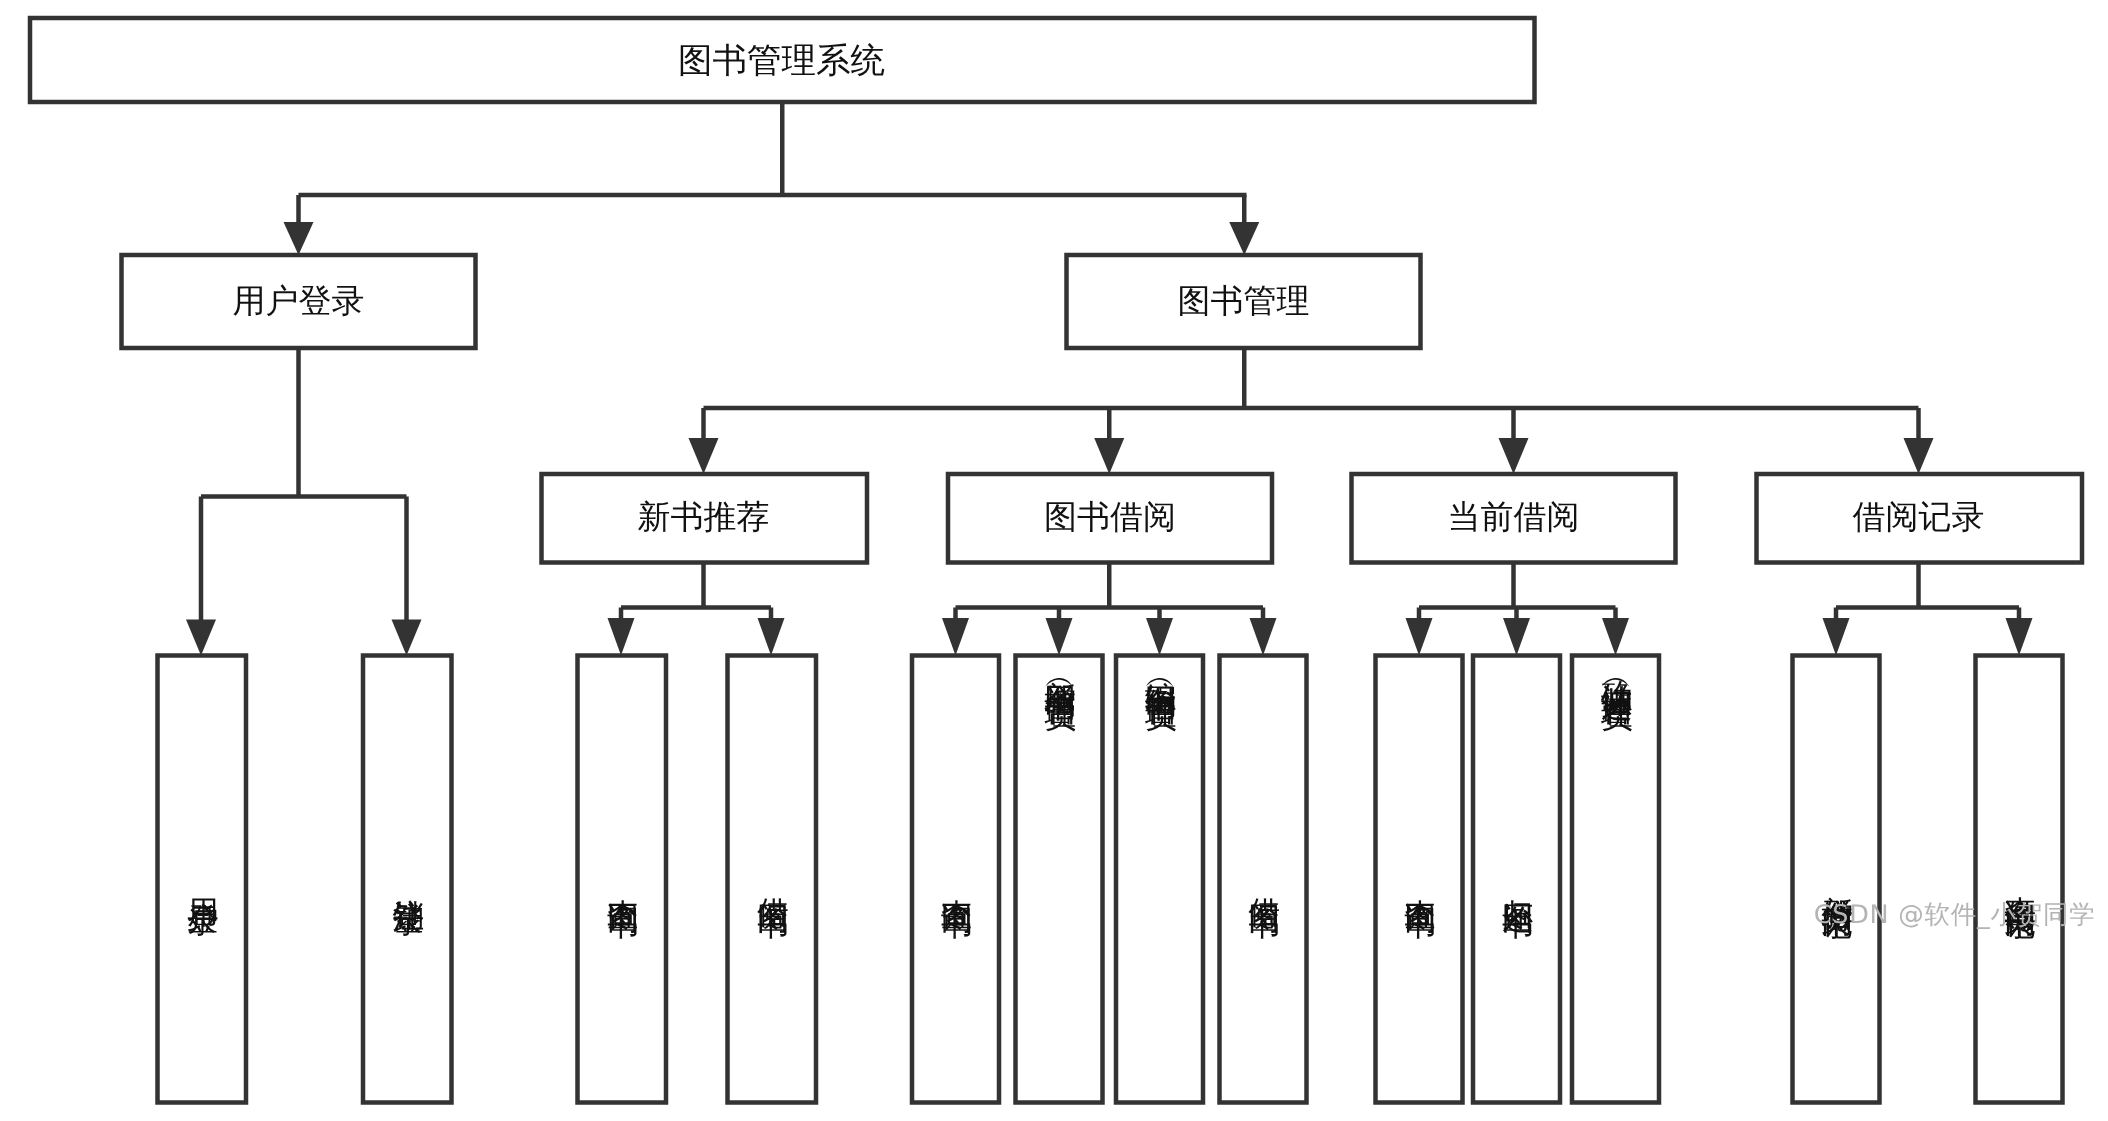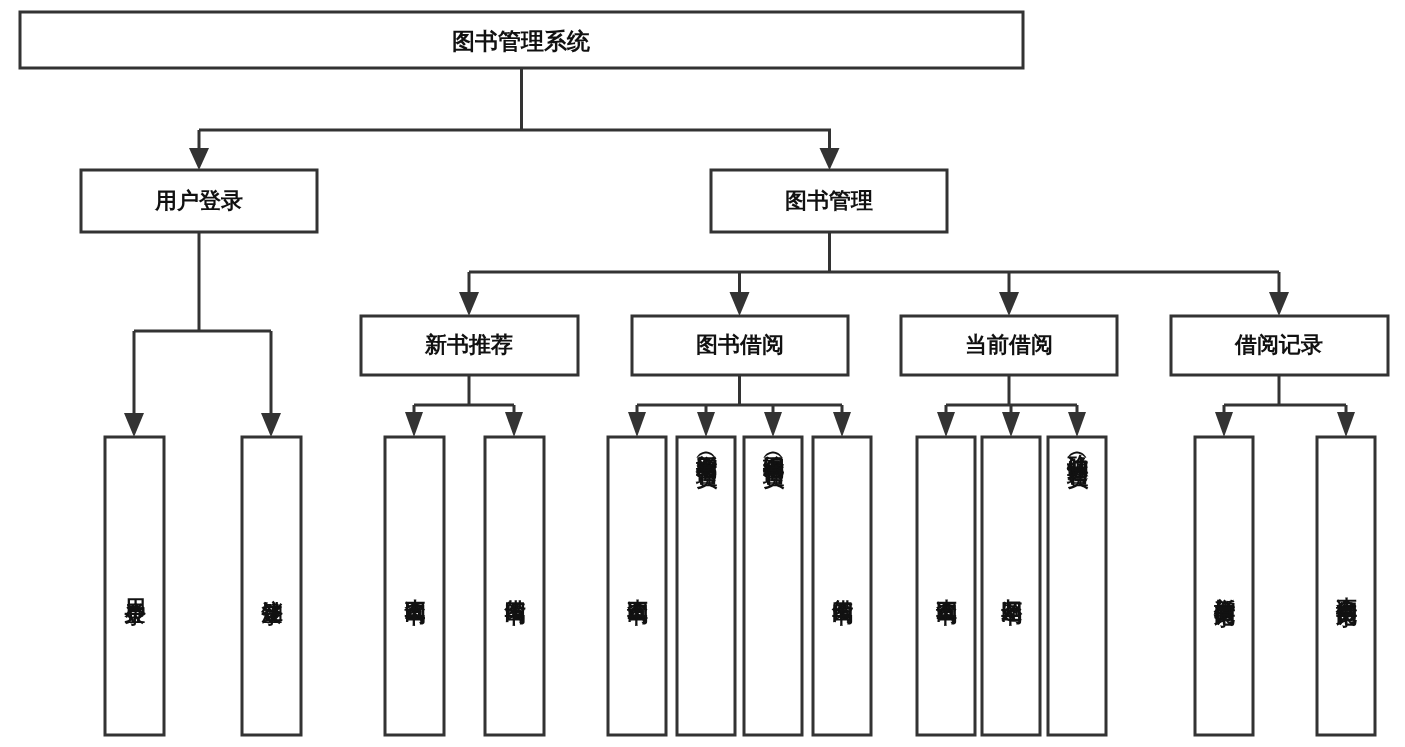--- a/index.html
+++ b/index.html
@@ -11,21 +11,20 @@
     width: 1405px;
     height: 747px;
     font-family: "DejaVu Sans", "Liberation Sans", sans-serif;
     overflow: hidden;
   }
   #diagram-root {
     position: relative;
     width: 1405px;
     height: 629px;
     background: #ffffff;
-    font-weight: bold;
   }
   svg#flow-svg {
     position: absolute;
     top: 0;
     left: 0;
     width: 1405px;
     height: 747px;
   }
   .node-rect {
     fill: #ffffff;
@@ -253,14 +252,15 @@
   </div>
 
   <div class="leaf-text-wrap" style="left:1195px; top:437px; width:58px; height:298px;">
     <span class="leaf-text">新增借阅记录</span>
   </div>
 
   <div class="leaf-text-wrap" style="left:1317px; top:437px; width:58px; height:298px;">
     <span class="leaf-text">查询借阅记录</span>
   </div>
 
+  <div class="watermark">CSDN @软件_小贺同学</div>
 
 </div>
 
 </body></html>

